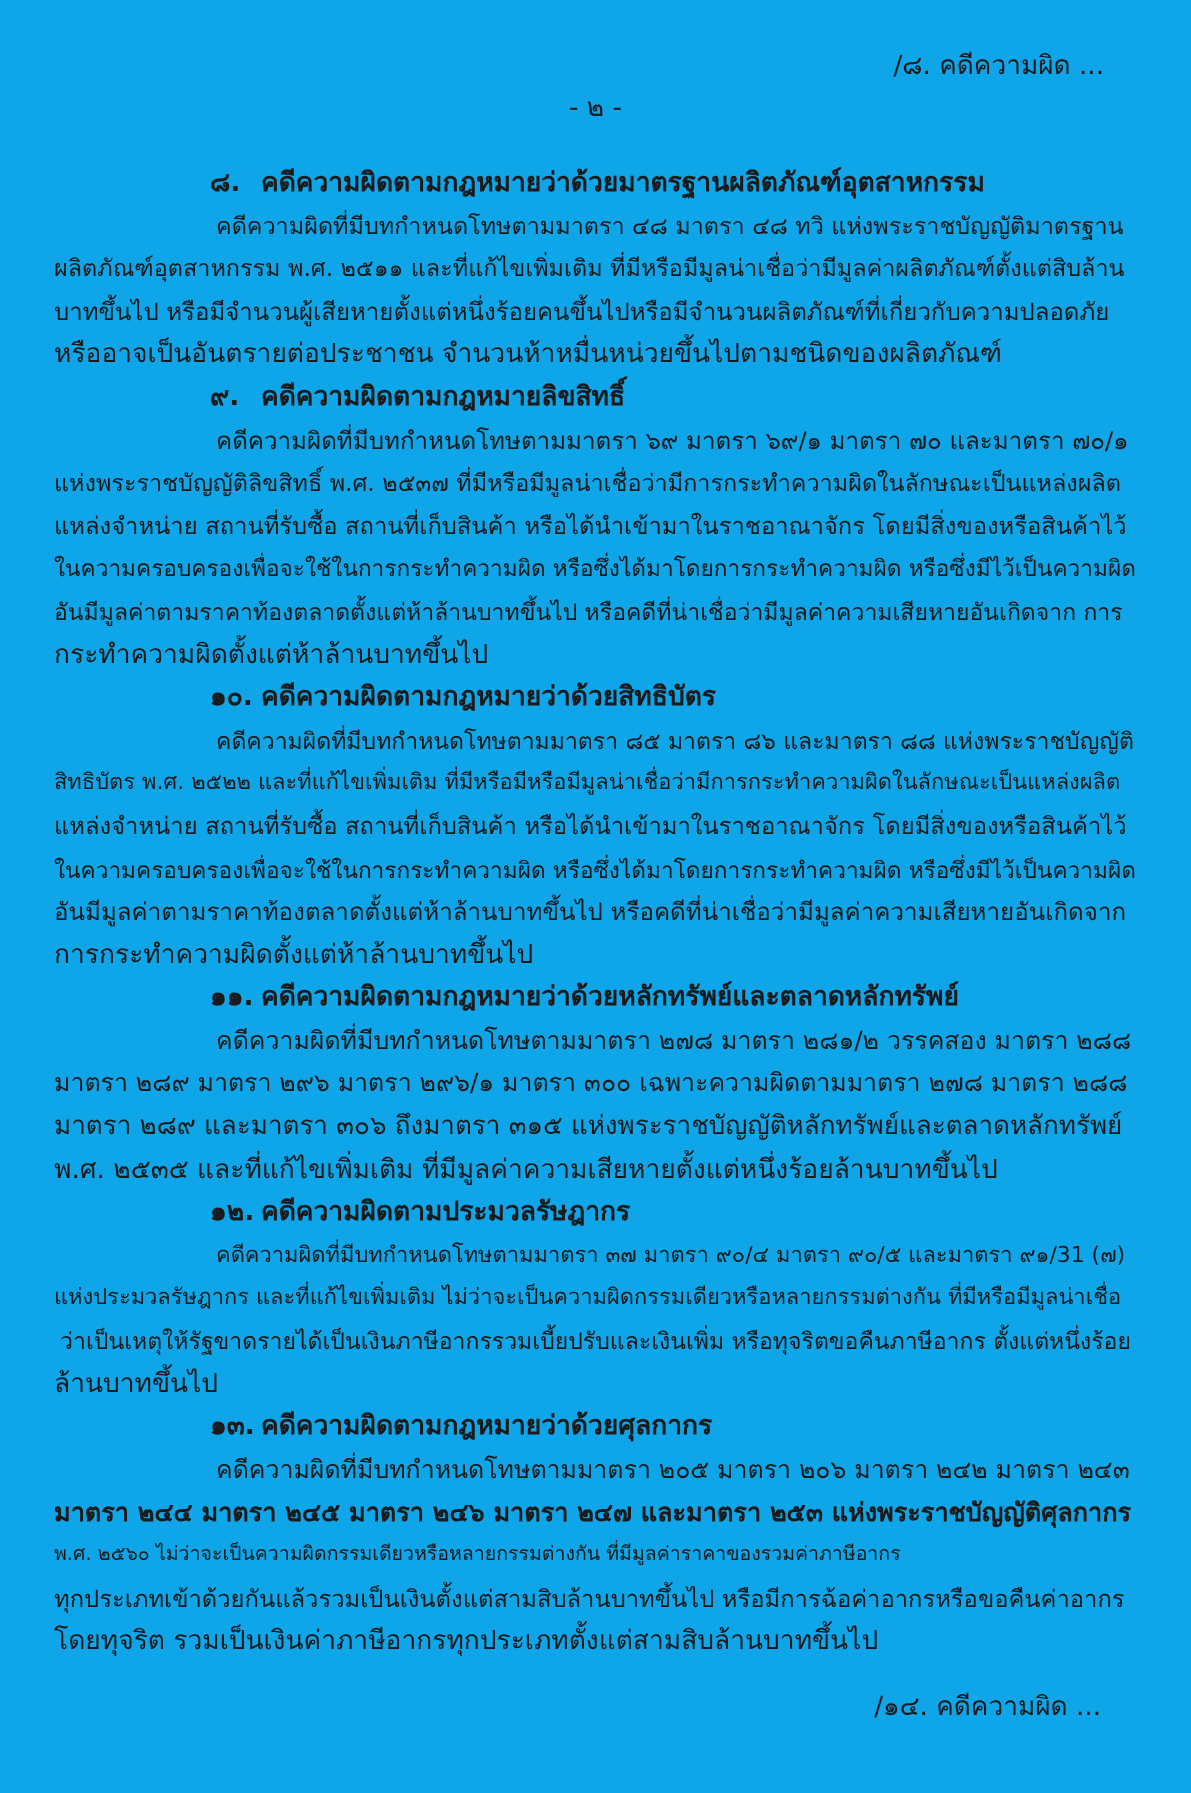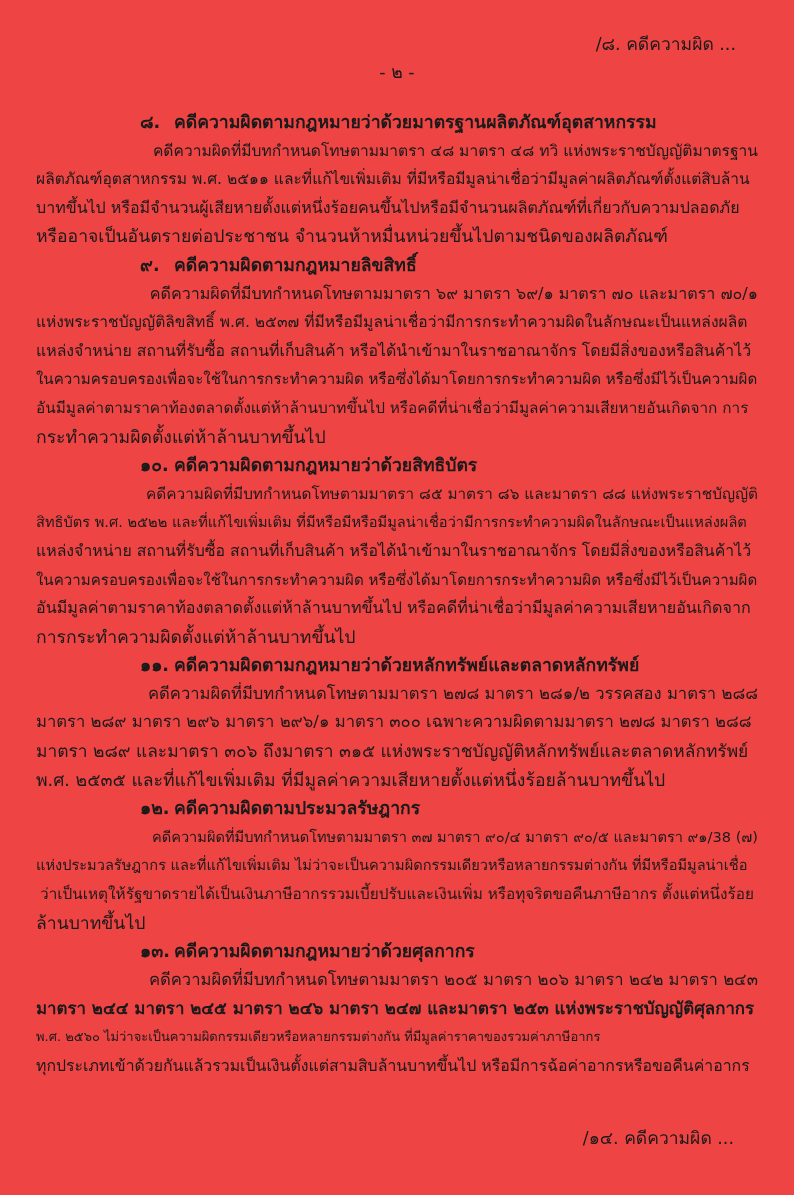--- a/index.html
+++ b/index.html
@@ -10,21 +10,21 @@
   }
   body {
     font-family: "DejaVu Sans", "Liberation Sans", sans-serif;
     color: #1a1a1a;
   }
   .page {
     position: relative;
     width: 794px;
     height: 1195px;
     margin: 0 auto;
-    background: #ef4444;
+    background: #0ea5e9;
     box-sizing: border-box;
     padding: 0;
     overflow: hidden;
   }
 
   
   .header-note {
     position: absolute;
     top: 34px;
     right: 58px;
@@ -75,21 +75,20 @@
     margin: 0;
     padding: 0;
     text-align: left;
   }
   .para .line {
     display: block;
     white-space: nowrap;
   }
   .para .line.first {
     padding-left: 108px;
-    text-align: right;
   }
 
   
   .footer-note {
     position: absolute;
     bottom: 46px;
     right: 60px;
     font-size: 17.5px;
     line-height: 1.2;
     white-space: nowrap;
@@ -142,33 +141,34 @@
           <div class="para">
             <span class="line first" style="font-size: 16.6px;">คดีความผิดที่มีบทกำหนดโทษตามมาตรา ๒๗๘ มาตรา ๒๘๑/๒ วรรคสอง มาตรา ๒๘๘</span>
             <span class="line" style="font-size: 16.6px;">มาตรา ๒๘๙ มาตรา ๒๙๖ มาตรา ๒๙๖/๑ มาตรา ๓๐๐ เฉพาะความผิดตามมาตรา ๒๗๘ มาตรา ๒๘๘</span>
             <span class="line" style="font-size: 17.35px;">มาตรา ๒๘๙ และมาตรา ๓๐๖ ถึงมาตรา ๓๑๕ แห่งพระราชบัญญัติหลักทรัพย์และตลาดหลักทรัพย์</span>
             <span class="line">พ.ศ. ๒๕๓๕ และที่แก้ไขเพิ่มเติม ที่มีมูลค่าความเสียหายตั้งแต่หนึ่งร้อยล้านบาทขึ้นไป</span>
           </div>
         </div>
         <div class="section">
           <div class="section-heading indent-h1"><span class="num">๑๒.</span><span>คดีความผิดตามประมวลรัษฎากร</span></div>
           <div class="para">
-            <span class="line first" style="font-size: 14.6px;">คดีความผิดที่มีบทกำหนดโทษตามมาตรา ๓๗ มาตรา ๙๐/๔ มาตรา ๙๐/๕ และมาตรา ๙๑/38 (๗)</span>
+            <span class="line first" style="font-size: 14.6px;">คดีความผิดที่มีบทกำหนดโทษตามมาตรา ๓๗ มาตรา ๙๐/๔ มาตรา ๙๐/๕ และมาตรา ๙๑/31 (๗)</span>
             <span class="line" style="font-size: 14.6px;">แห่งประมวลรัษฎากร และที่แก้ไขเพิ่มเติม ไม่ว่าจะเป็นความผิดกรรมเดียวหรือหลายกรรมต่างกัน ที่มีหรือมีมูลน่าเชื่อ</span>
             <span class="line" style="font-size: 15.35px; text-align: center;">ว่าเป็นเหตุให้รัฐขาดรายได้เป็นเงินภาษีอากรรวมเบี้ยปรับและเงินเพิ่ม หรือทุจริตขอคืนภาษีอากร ตั้งแต่หนึ่งร้อย</span>
             <span class="line">ล้านบาทขึ้นไป</span>
           </div>
         </div>
         <div class="section">
           <div class="section-heading indent-h1"><span class="num">๑๓.</span><span>คดีความผิดตามกฎหมายว่าด้วยศุลกากร</span></div>
           <div class="para">
             <span class="line first" style="font-size: 16.6px;">คดีความผิดที่มีบทกำหนดโทษตามมาตรา ๒๐๕ มาตรา ๒๐๖ มาตรา ๒๔๒ มาตรา ๒๔๓</span>
             <span class="line" style="font-size: 16.85px; font-weight: bold;">มาตรา ๒๔๔ มาตรา ๒๔๕ มาตรา ๒๔๖ มาตรา ๒๔๗ และมาตรา ๒๕๓ แห่งพระราชบัญญัติศุลกากร</span>
             <span class="line" style="font-size: 13px;">พ.ศ. ๒๕๖๐ ไม่ว่าจะเป็นความผิดกรรมเดียวหรือหลายกรรมต่างกัน ที่มีมูลค่าราคาของรวมค่าภาษีอากร</span>
             <span class="line" style="font-size: 15.85px;">ทุกประเภทเข้าด้วยกันแล้วรวมเป็นเงินตั้งแต่สามสิบล้านบาทขึ้นไป หรือมีการฉ้อค่าอากรหรือขอคืนค่าอากร</span>
+            <span class="line">โดยทุจริต รวมเป็นเงินค่าภาษีอากรทุกประเภทตั้งแต่สามสิบล้านบาทขึ้นไป</span>
           </div>
         </div>
       </div>
   </div>
 
   <div class="footer-note">/๑๔. คดีความผิด ...</div>
 
 </div>
 
 </body></html>

